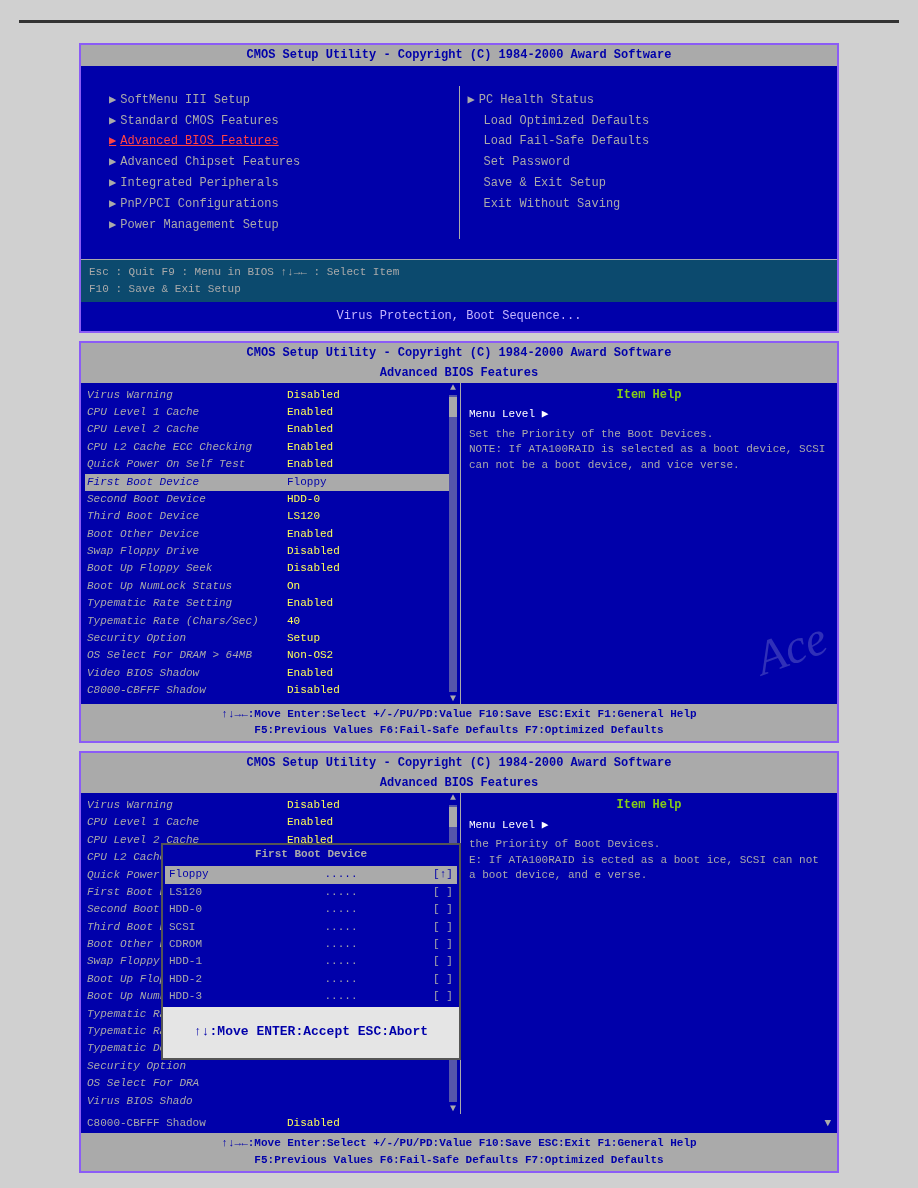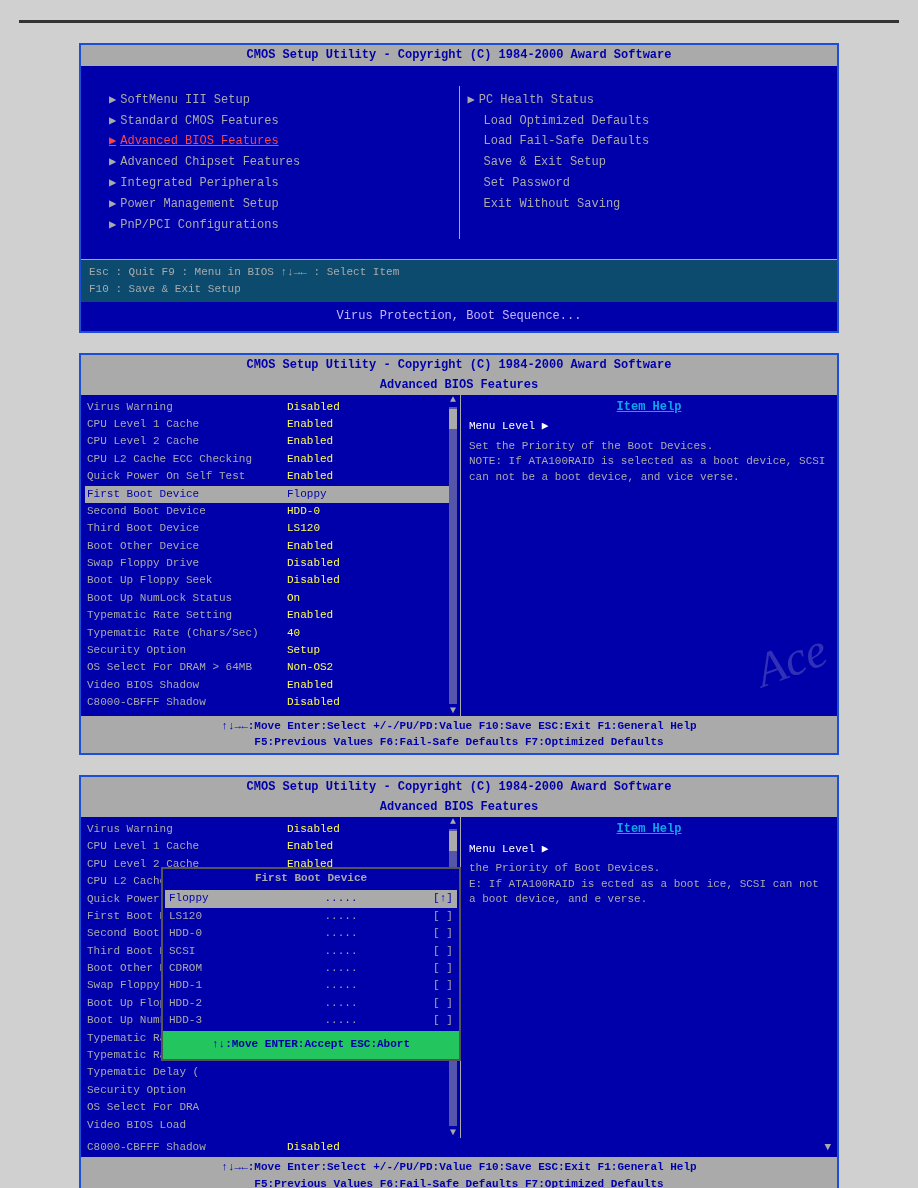--- a/index.html
+++ b/index.html
@@ -29,22 +29,22 @@
       margin-bottom: 20px;
     }
 
     
     .bios-screen {
       width: 760px;
       background: #0000aa;
       color: #aaaaaa;
       font-size: 12px;
       line-height: 1.4;
-      margin-bottom: 20px;
-      border: 2px solid #1d4ed8;
+      margin-bottom: 8px;
+      border: 2px solid #8b5cf6;
       position: relative;
     }
 
     .bios-title-bar {
       background: #aaaaaa;
       color: #0000aa;
       text-align: center;
       padding: 2px 4px;
       font-weight: bold;
       font-size: 12px;
@@ -131,25 +131,24 @@
       position: relative;
     }
 
     .help-panel {
       flex: 1;
       padding: 4px 8px;
     }
 
     .help-title {
       text-align: center;
-      color: #0ea5e9;
+      color: #84cc16;
       font-weight: bold;
       margin-bottom: 4px;
       font-size: 12px;
-      text-decoration: underline;
     }
 
     .help-text {
       color: #aaaaaa;
       font-size: 11px;
       line-height: 1.4;
     }
 
     .help-level {
       color: #aaaaaa;
@@ -168,20 +167,21 @@
     }
 
     .setting-row.selected {
       background: #aaaaaa;
       color: #0000aa;
     }
 
     .setting-name {
       flex: 0 0 200px;
       color: #aaaaaa;
+      font-style: italic;
     }
     .setting-row.selected .setting-name {
       color: #0000aa;
     }
 
     .setting-value {
       color: #ffff55;
       flex: 1;
     }
     .setting-row.selected .setting-value {
@@ -283,25 +283,25 @@
     .popup-dots {
       flex: 1;
       text-align: center;
     }
     .popup-bracket {
       width: 20px;
       text-align: center;
     }
 
     .popup-footer {
-      background: #22c55e;
-      color: #0000aa;
-      text-align: center;
-      padding: 6px 4px;
-      font-size: 11px;
+      background: #e5e5e5;
+      color: #0000aa;
+      text-align: center;
+      padding: 16px 4px;
+      font-size: 13px;
       font-weight: bold;
     }
 
     .watermark {
       position: absolute;
       right: 10px;
       bottom: 60px;
       color: rgba(160, 160, 220, 0.3);
       font-size: 48px;
       font-family: serif;
@@ -320,30 +320,30 @@
   <div class="bios-screen">
     <div class="bios-title-bar">CMOS Setup Utility - Copyright (C) 1984-2000 Award Software</div>
     <div class="main-menu-body">
       <div class="menu-col menu-col-left">
 
       <div class="menu-item"><span class="menu-item-arrow">▶</span>SoftMenu III Setup</div>
           <div class="menu-item"><span class="menu-item-arrow">▶</span>Standard CMOS Features</div>
           <div class="menu-item highlighted"><span class="menu-item-arrow">▶</span>Advanced BIOS Features</div>
           <div class="menu-item"><span class="menu-item-arrow">▶</span>Advanced Chipset Features</div>
           <div class="menu-item"><span class="menu-item-arrow">▶</span>Integrated Peripherals</div>
+          <div class="menu-item"><span class="menu-item-arrow">▶</span>PnP/PCI Configurations</div>
           <div class="menu-item"><span class="menu-item-arrow">▶</span>Power Management Setup</div>
-          <div class="menu-item"><span class="menu-item-arrow">▶</span>PnP/PCI Configurations</div>
         </div>
       <div class="menu-col">
 
       <div class="menu-item"><span class="menu-item-arrow">▶</span>PC Health Status</div>
           <div class="menu-item no-arrow">Load Optimized Defaults</div>
           <div class="menu-item no-arrow">Load Fail-Safe Defaults</div>
+          <div class="menu-item no-arrow">Set Password</div>
           <div class="menu-item no-arrow">Save &amp; Exit Setup</div>
-          <div class="menu-item no-arrow">Set Password</div>
           <div class="menu-item no-arrow">Exit Without Saving</div>
         </div>
     </div>
     <div class="bios-footer">
       <div class="bios-footer-line">Esc : Quit       F9 : Menu in BIOS      ↑↓→←  : Select Item</div>
       <div class="bios-footer-line">F10 : Save &amp; Exit Setup</div>
     </div>
     <div class="bios-status-bar">Virus Protection, Boot Sequence...</div>
   </div>
 
@@ -517,21 +517,21 @@
           </div>
           <div class="setting-row">
             <span class="setting-name">Security Option</span>
             <span class="setting-value"></span>
           </div>
           <div class="setting-row">
             <span class="setting-name">OS Select For DRA</span>
             <span class="setting-value"></span>
           </div>
           <div class="setting-row">
-            <span class="setting-name">Video BIOS Load</span>
+            <span class="setting-name">Virus BIOS Shado</span>
             <span class="setting-value"></span>
           </div>
           <div class="scrollbar">
           <div class="scroll-arrow">▲</div>
           <div class="scroll-track">
             <div class="scroll-thumb"></div>
           </div>
           <div class="scroll-arrow">▼</div>
         </div>
 

